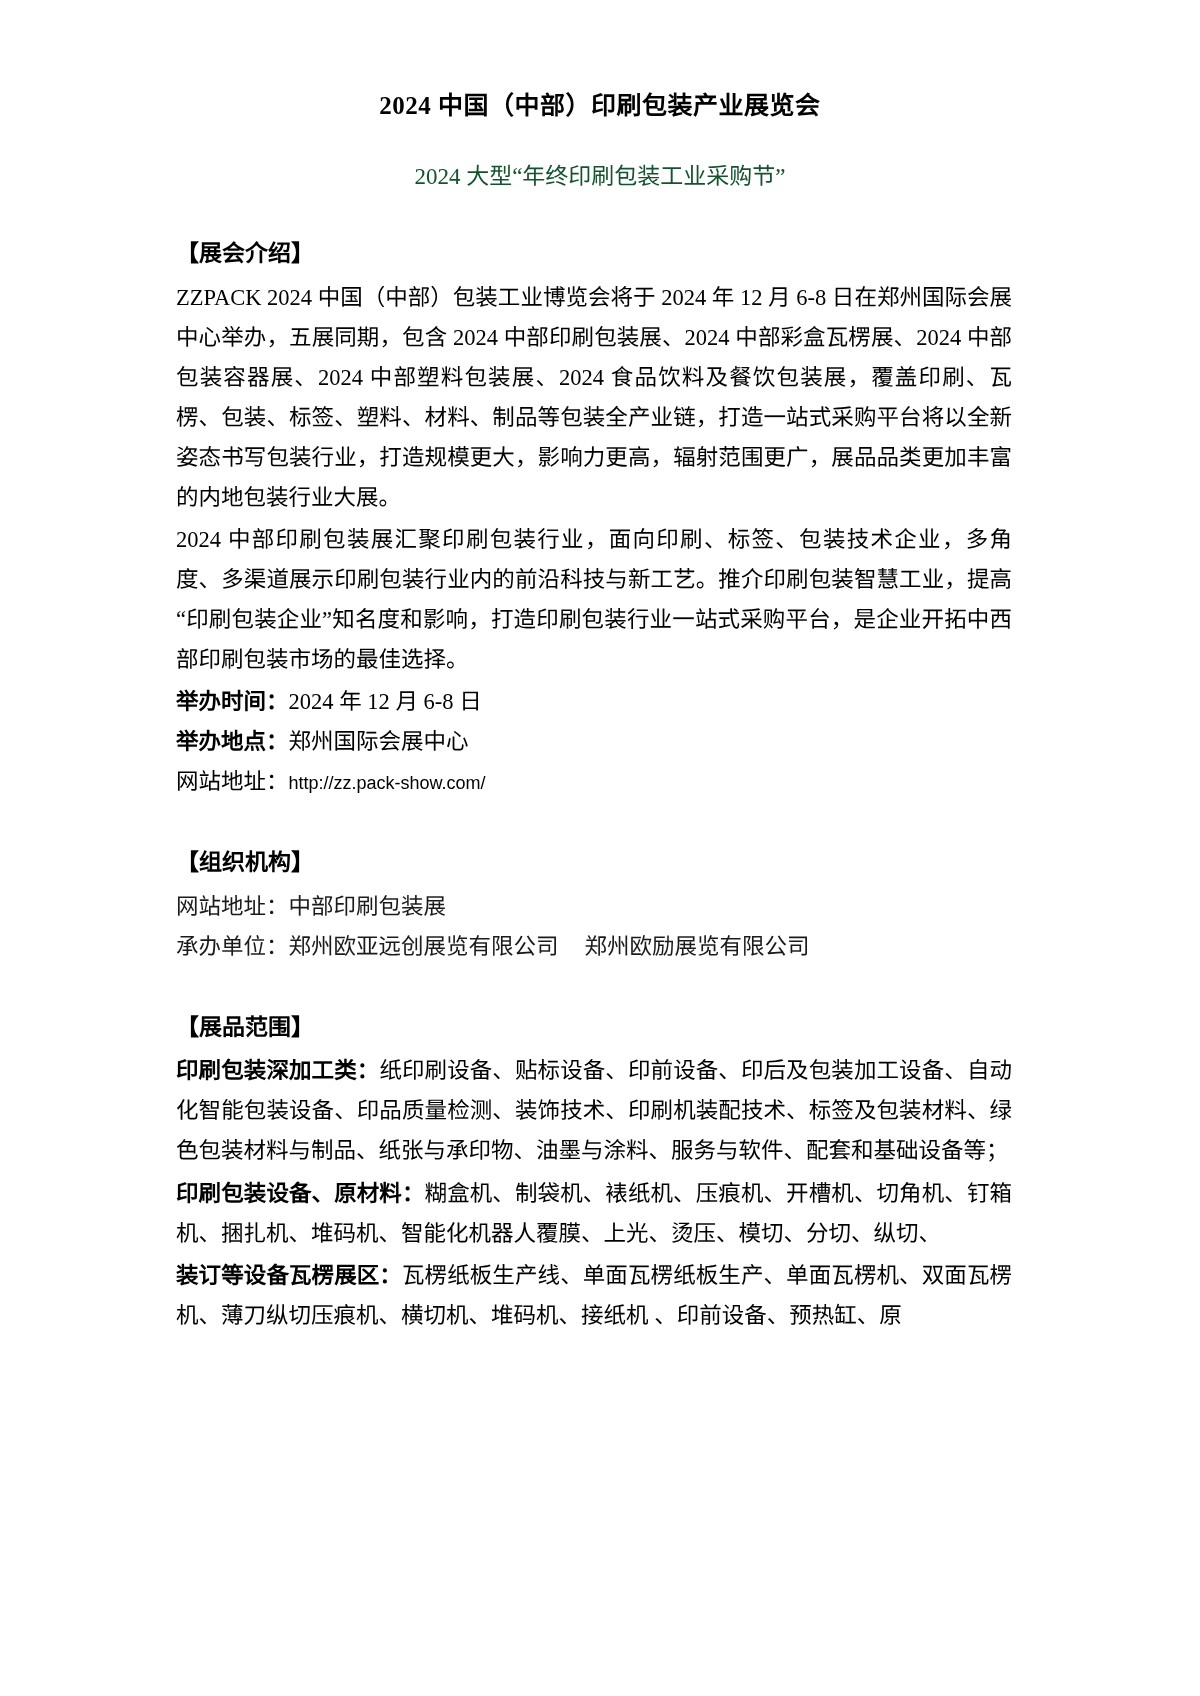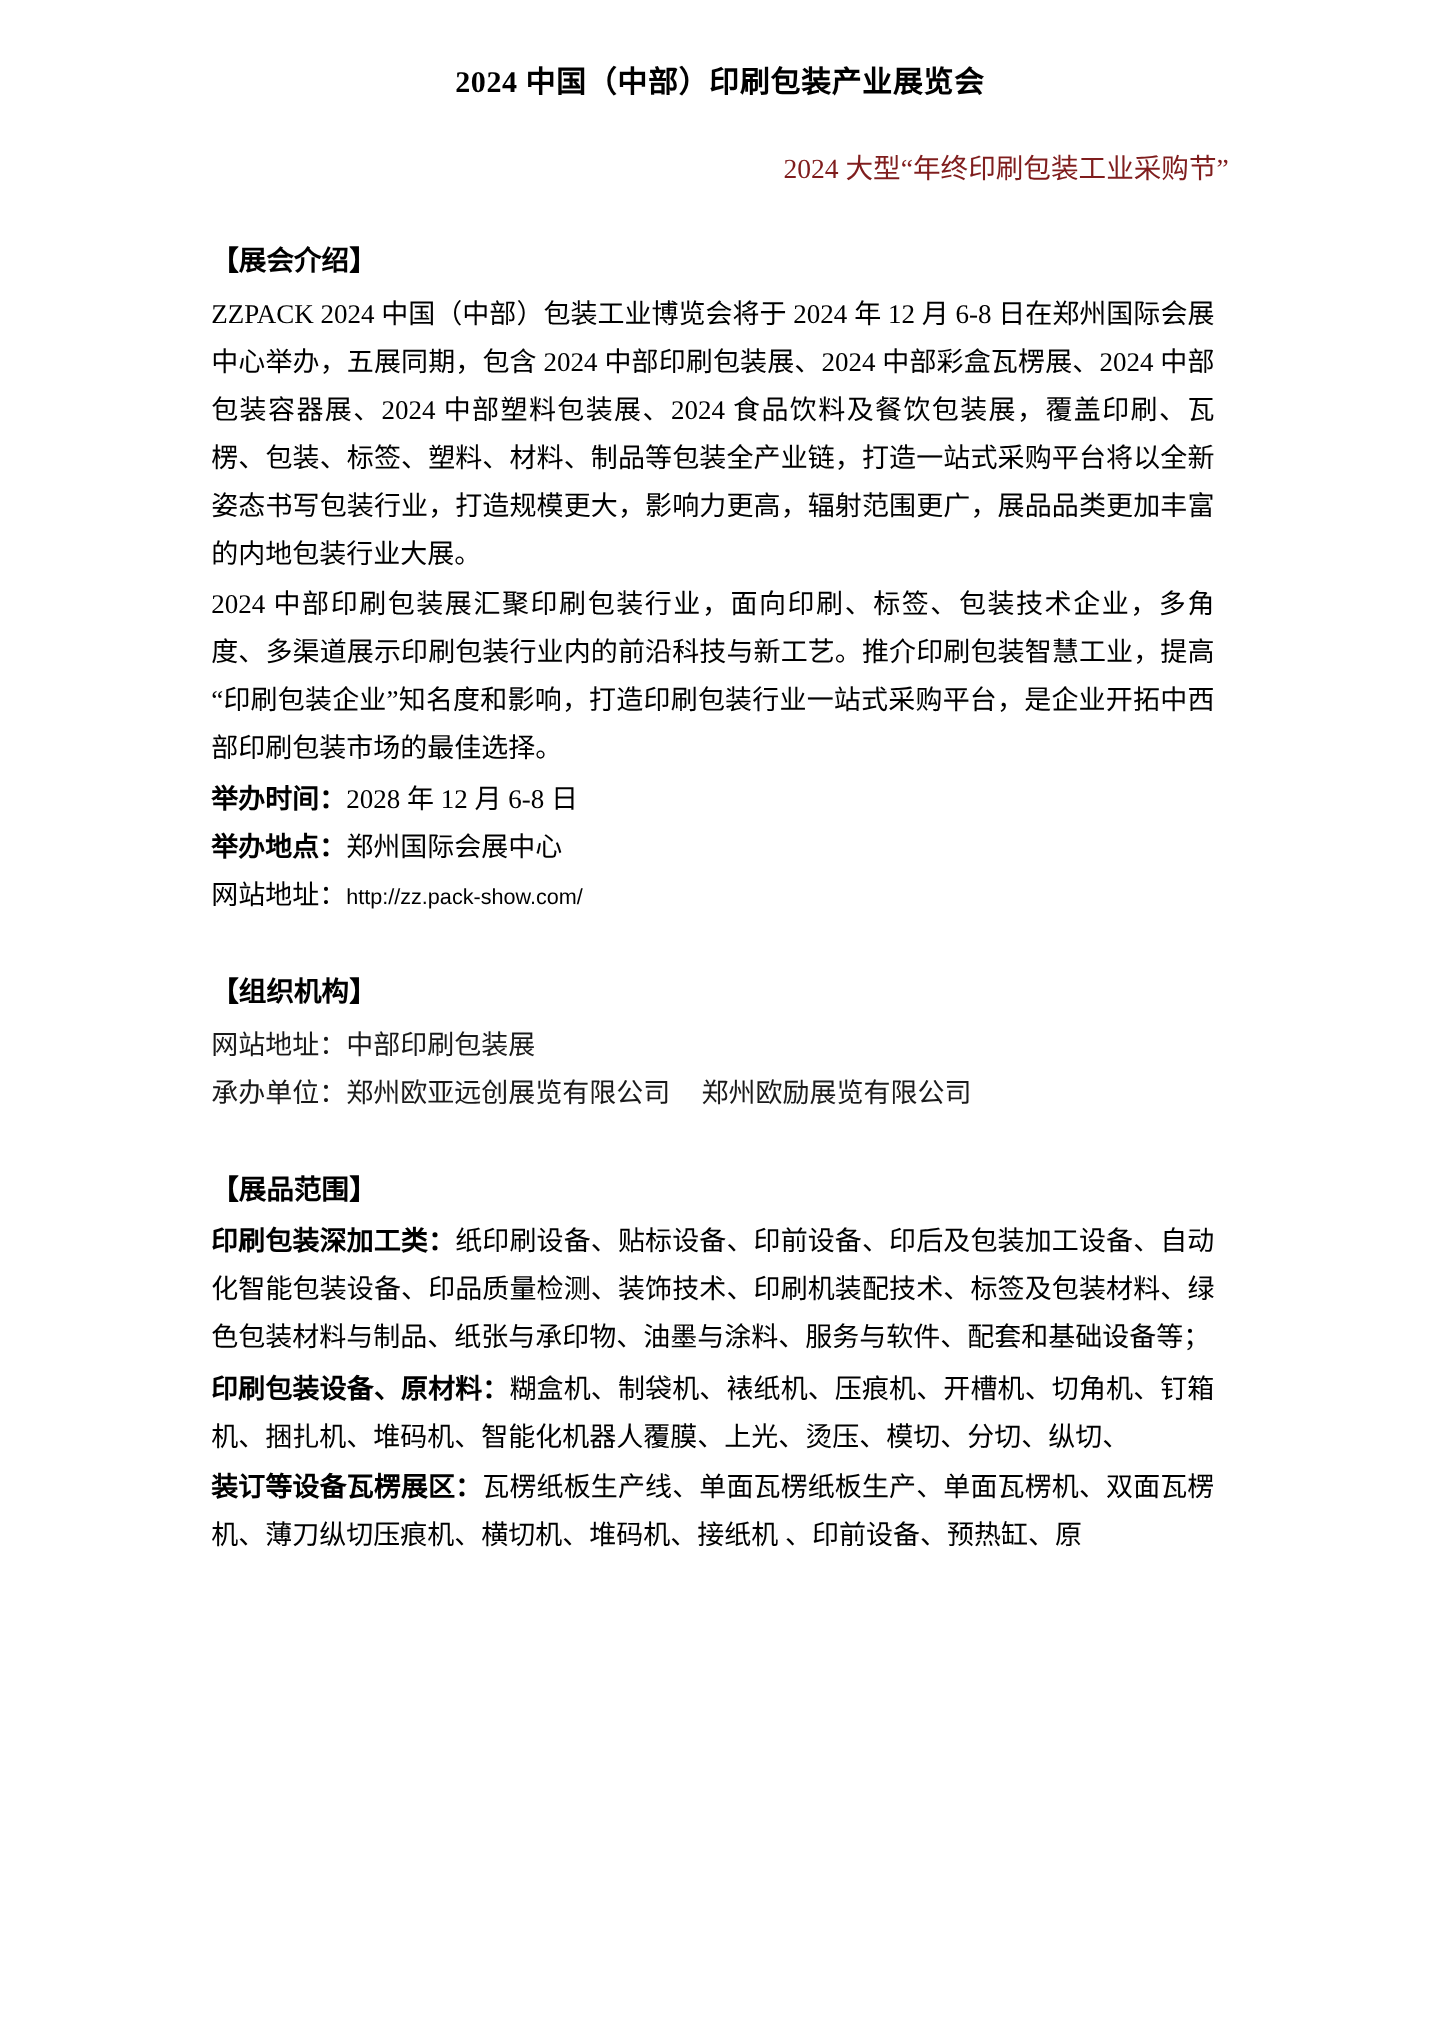--- a/index.html
+++ b/index.html
@@ -12,36 +12,36 @@
     height: 1696px;
     font-family: "Liberation Serif", "DejaVu Serif", serif;
     color: #000000;
     -webkit-font-smoothing: antialiased;
   }
   .page {
     position: relative;
     width: 1200px;
     height: 1696px;
     box-sizing: border-box;
-    padding: 52px 176px 60px 176px;
+    padding: 88px 176px 60px 176px;
     background: #ffffff;
   }
   .doc-title {
     text-align: center;
     font-size: 25px;
     font-weight: bold;
     letter-spacing: 0.5px;
     margin: 0 0 0 0;
     line-height: 1.4;
   }
   .doc-subtitle {
-    text-align: right;
+    text-align: center;
     font-size: 23px;
     font-weight: normal;
-    color: #7f1d1d;
+    color: #14532d;
     margin: 38px 0 0 0;
     line-height: 1.4;
   }
   .section-heading {
     font-size: 23px;
     font-weight: bold;
     margin: 44px 0 6px 0;
     line-height: 1.5;
   }
   .para {
@@ -86,21 +86,21 @@
 
   <div class="doc-subtitle">2024 大型“年终印刷包装工业采购节”</div>
 
   <h2 class="section-heading">【展会介绍】</h2>
 
   <p class="para">ZZPACK 2024 中国（中部）包装工业博览会将于 2024 年 12 月 6-8 日在郑州国际会展中心举办，五展同期，包含 2024 中部印刷包装展、2024 中部彩盒瓦楞展、2024 中部包装容器展、2024 中部塑料包装展、2024 食品饮料及餐饮包装展，覆盖印刷、瓦楞、包装、标签、塑料、材料、制品等包装全产业链，打造一站式采购平台将以全新姿态书写包装行业，打造规模更大，影响力更高，辐射范围更广，展品品类更加丰富的内地包装行业大展。</p>
 
   <p class="para">2024 中部印刷包装展汇聚印刷包装行业，面向印刷、标签、包装技术企业，多角度、多渠道展示印刷包装行业内的前沿科技与新工艺。推介印刷包装智慧工业，提高“印刷包装企业”知名度和影响，打造印刷包装行业一站式采购平台，是企业开拓中西部印刷包装市场的最佳选择。</p>
 
   <p class="kv-line">
-    <span class="k">举办时间：</span><span>2028 年 12 月 6-8 日</span>
+    <span class="k">举办时间：</span><span>2024 年 12 月 6-8 日</span>
   </p>
 
   <p class="kv-line">
     <span class="k">举办地点：</span><span>郑州国际会展中心</span>
   </p>
 
   <p class="kv-line">
     <span class="k-light">网站地址：</span><span class="url">http://zz.pack-show.com/</span>
   </p>
 

